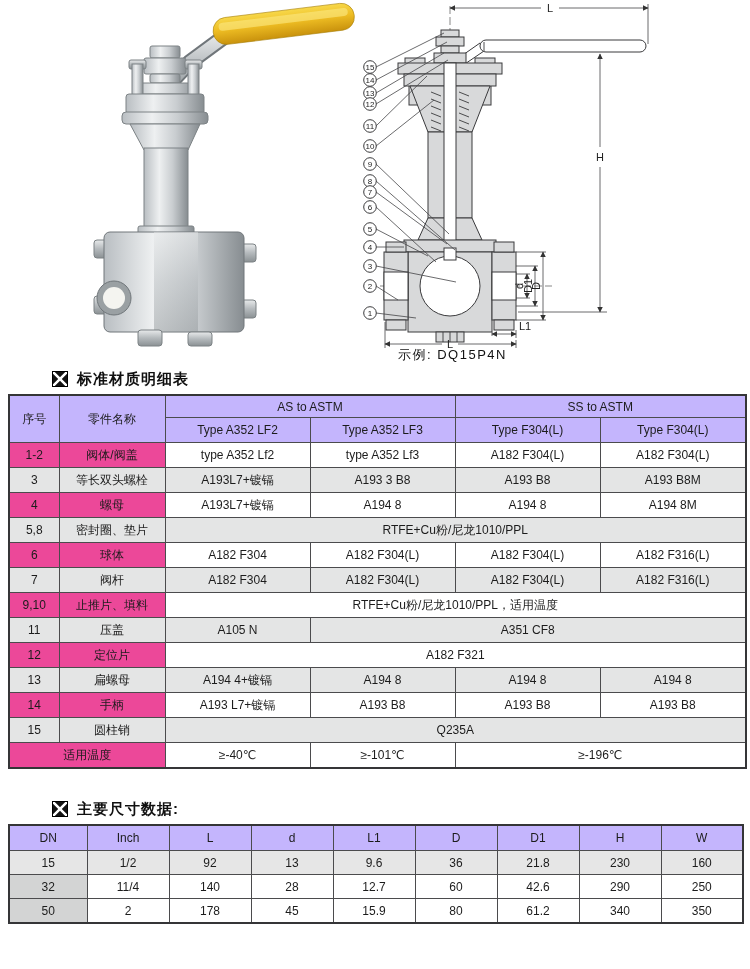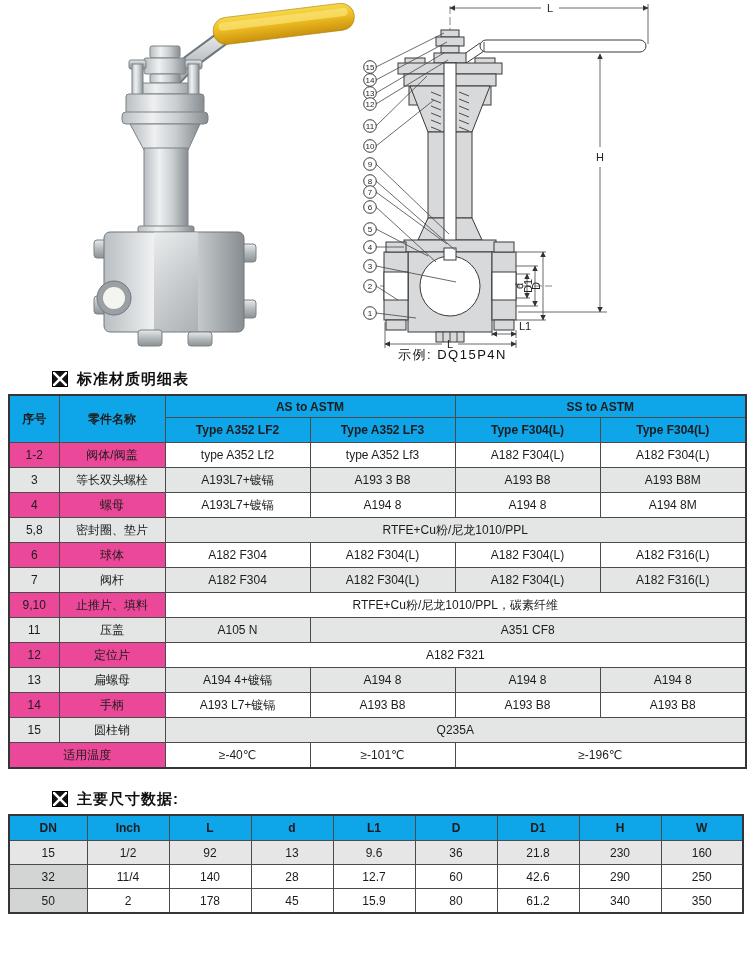--- a/index.html
+++ b/index.html
@@ -24,21 +24,21 @@
       linear-gradient(-45deg,transparent 42%,#fff 45%,#fff 55%,transparent 58%),
       #151515;
     border:1px solid #000;
   }
 
   table{border-collapse:collapse;table-layout:fixed;margin-left:8px;border:2px solid #353537;}
   th,td{
     border:1px solid #4b4b4d;text-align:center;vertical-align:middle;
     padding:0 2px;font-size:12px;color:#1c1c1c;white-space:nowrap;overflow:hidden;
   }
-  th{background:#0ea5e9;font-weight:bold;}
+  th{background:#c4b5fd;font-weight:normal;}
 
   .mat-table{width:737px;}
   .mat-table thead tr.grp th{height:21px;}
   .mat-table thead tr.sub th{height:24px;}
   .mat-table tbody td{height:24px;background:#ffffff;}
   .mat-table tbody tr.alt td{background:#e4e5e5;}
   .mat-table tbody td.c-no,.mat-table tbody td.c-part{background:#ec4899;}
 
   .dim-table{width:734px;margin-top:0;}
   .dim-table th{height:24px;}
@@ -349,21 +349,21 @@
       <td class="c-no">7</td>
       <td class="c-part">阀杆</td>
       <td>A182 F304</td>
       <td>A182 F304(L)</td>
       <td>A182 F304(L)</td>
       <td>A182 F316(L)</td>
     </tr>
     <tr>
       <td class="c-no">9,10</td>
       <td class="c-part">止推片、填料</td>
-      <td colspan="4">RTFE+Cu粉/尼龙1010/PPL，碳素纤维</td>
+      <td colspan="4">RTFE+Cu粉/尼龙1010/PPL，适用温度</td>
     </tr>
     <tr class="alt">
       <td class="c-no">11</td>
       <td class="c-part">压盖</td>
       <td>A105 N</td>
       <td colspan="3">A351  CF8</td>
     </tr>
     <tr>
       <td class="c-no">12</td>
       <td class="c-part">定位片</td>
@@ -392,21 +392,21 @@
     </tr>
     <tr>
       <td colspan="2" class="c-part">适用温度</td>
       <td>≥-40℃</td>
       <td>≥-101℃</td>
       <td colspan="2">≥-196℃</td>
     </tr>
   </tbody>
 </table>
 
-<div class="section-heading" style="margin-top:20px">
+<div class="section-heading" style="margin-top:30px">
   <span class="sq-icon"></span>
   <span>主要尺寸数据:</span>
 </div>
 
 <table class="dim-table">
   <colgroup>
     <col style="width:78px">
       <col style="width:82px">
       <col style="width:82px">
       <col style="width:82px">

